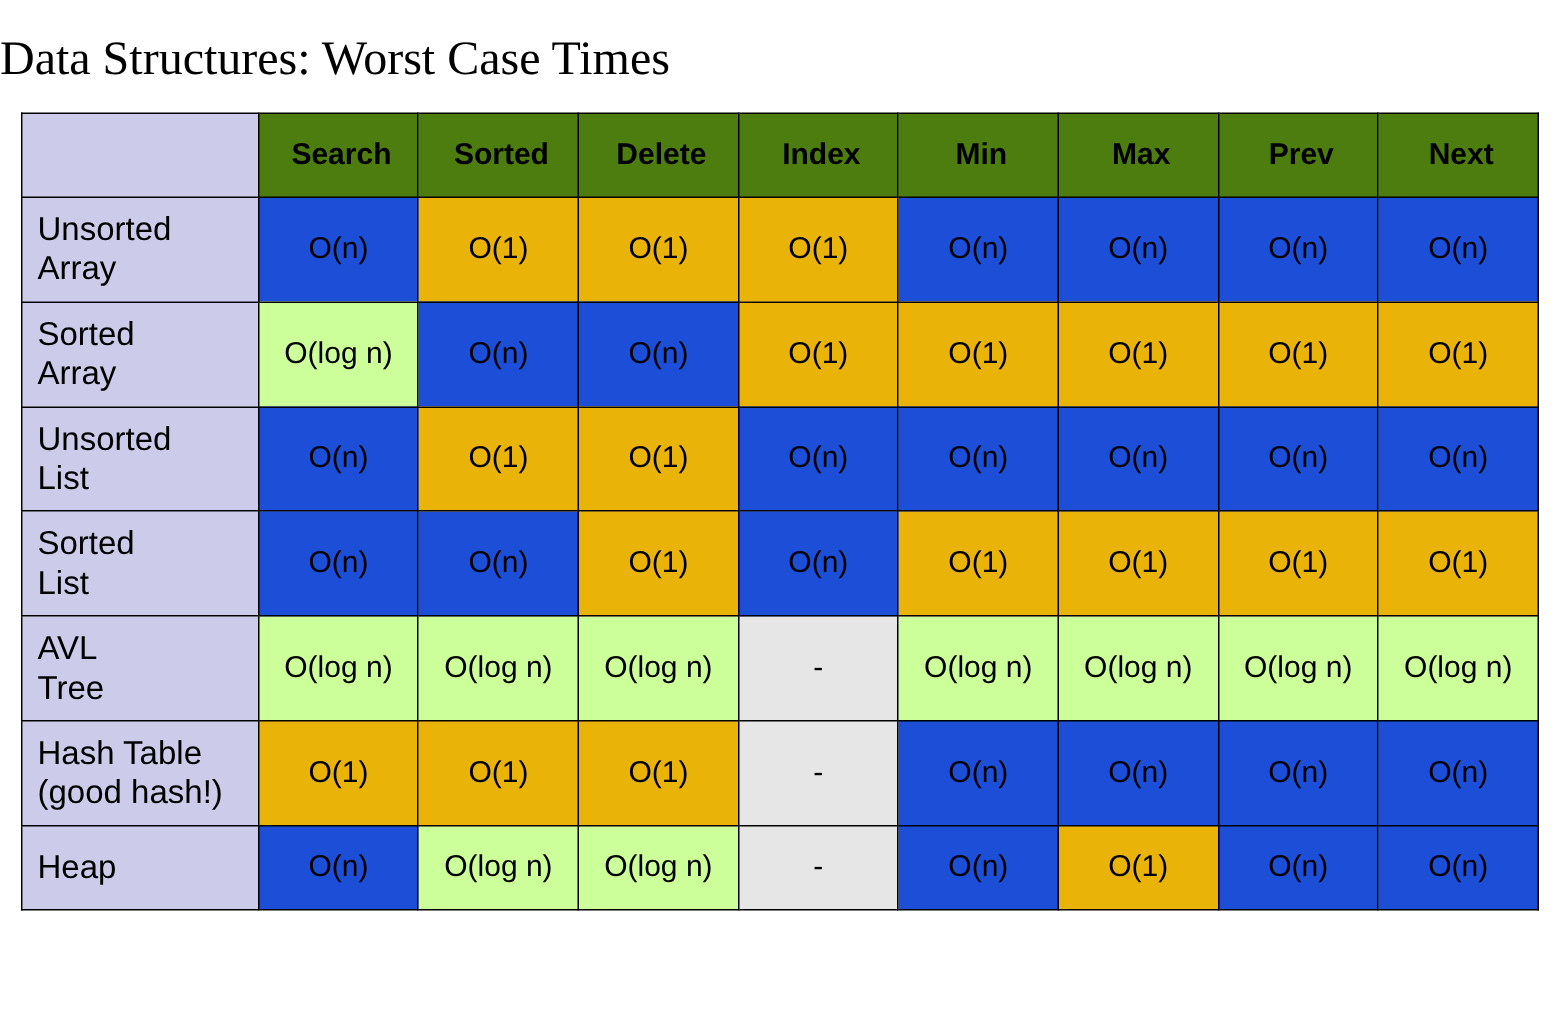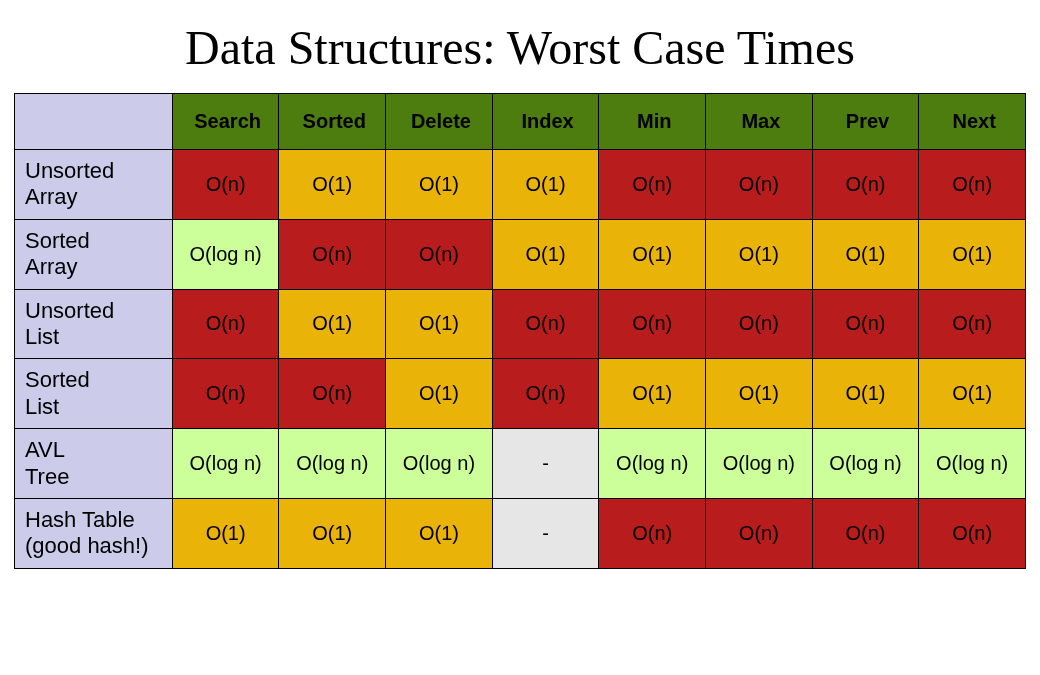--- a/index.html
+++ b/index.html
@@ -7,23 +7,23 @@
       margin: 0;
       padding: 0;
       font-family: Arial, Helvetica, sans-serif;
       background: #fff;
       width: 1040px;
       height: 675px;
       overflow: hidden;
     }
     .title {
       font-family: "Times New Roman", Times, serif;
-      font-size: 48px;
+      font-size: 32px;
       font-weight: 400;
-      text-align: center;
+      text-align: left;
       margin: 20px 0 18px 0;
       color: #000;
     }
     .table-wrap {
       padding: 0 14px;
     }
     table {
       border-collapse: collapse;
       width: 100%;
       table-layout: fixed;
@@ -52,21 +52,21 @@
       font-size: 22px;
       line-height: 1.2;
       white-space: pre-line;
     }
     td.val {
       text-align: center;
       font-weight: normal;
     }
     .c-green  { background: #eab308; }
     .c-lgreen { background: #ccff99; margin-left: 33px; }
-    .c-yellow { background: #b91c1c; }
+    .c-yellow { background: #1d4ed8; }
     .c-gray   { background: #e6e6e6; }
     col.rowhdr { width: 148px; }
     col.opcol  { width: 100px; }
   </style>
 </head>
 <body>
 
 <h1 class="title">Data Structures: Worst Case Times</h1>
 
 <div class="table-wrap">
@@ -161,15 +161,26 @@
 (good hash!)</td>
           <td class="val c-green">O(1)</td>
           <td class="val c-green">O(1)</td>
           <td class="val c-green">O(1)</td>
           <td class="val c-gray">-</td>
           <td class="val c-yellow">O(n)</td>
           <td class="val c-yellow">O(n)</td>
           <td class="val c-yellow">O(n)</td>
           <td class="val c-yellow">O(n)</td>
         </tr>
+        <tr>
+          <td class="row-header">Heap</td>
+          <td class="val c-yellow">O(n)</td>
+          <td class="val c-lgreen">O(log n)</td>
+          <td class="val c-lgreen">O(log n)</td>
+          <td class="val c-gray">-</td>
+          <td class="val c-yellow">O(n)</td>
+          <td class="val c-green">O(1)</td>
+          <td class="val c-yellow">O(n)</td>
+          <td class="val c-yellow">O(n)</td>
+        </tr>
       </tbody>
   </table>
 </div>
 
 </body></html>

